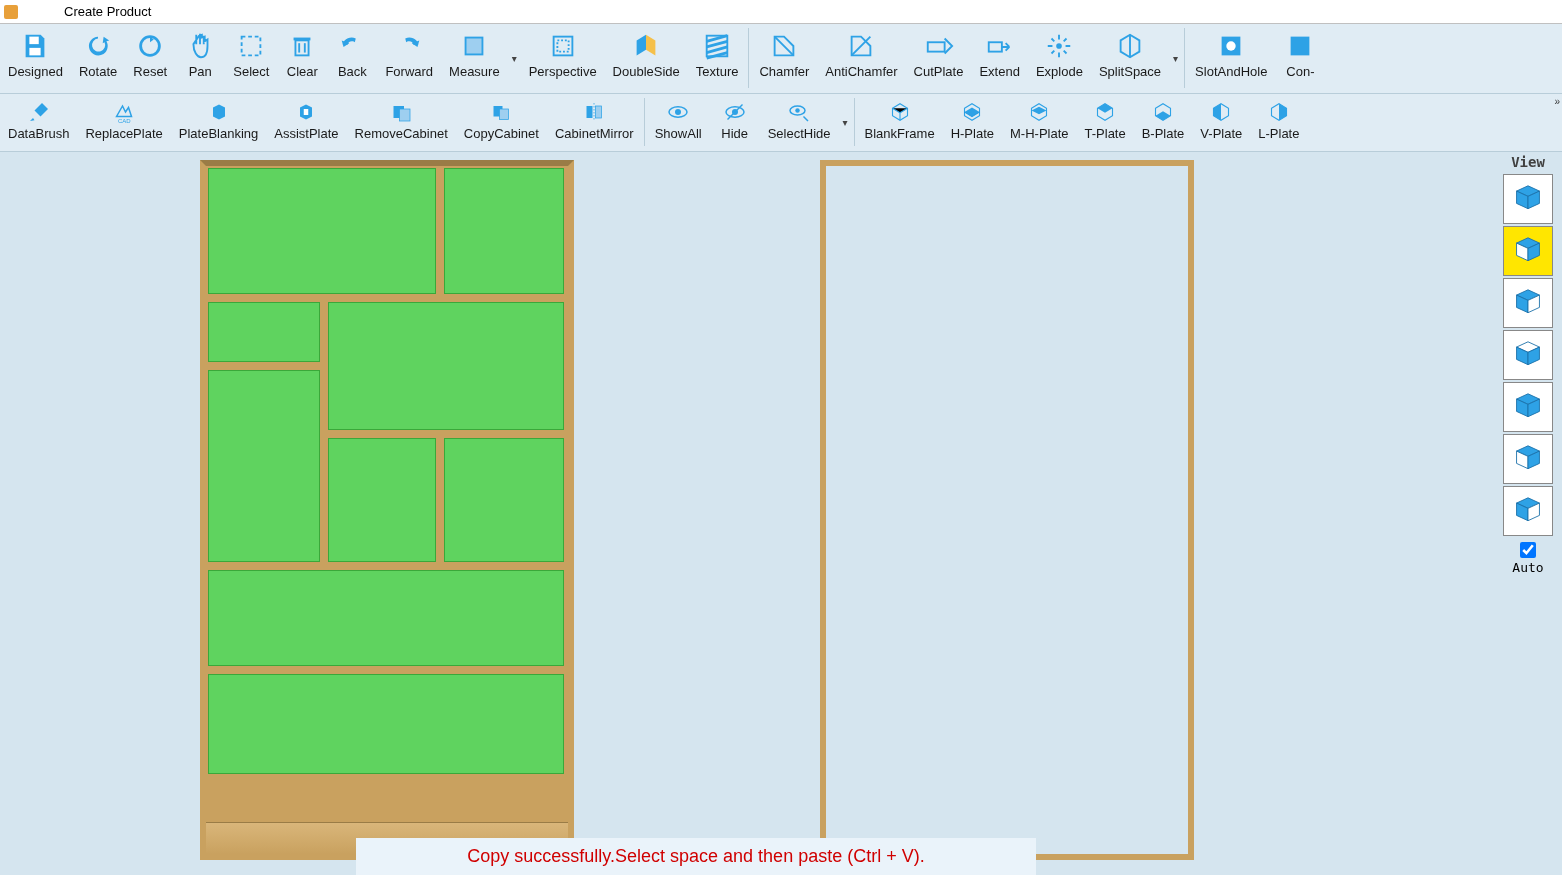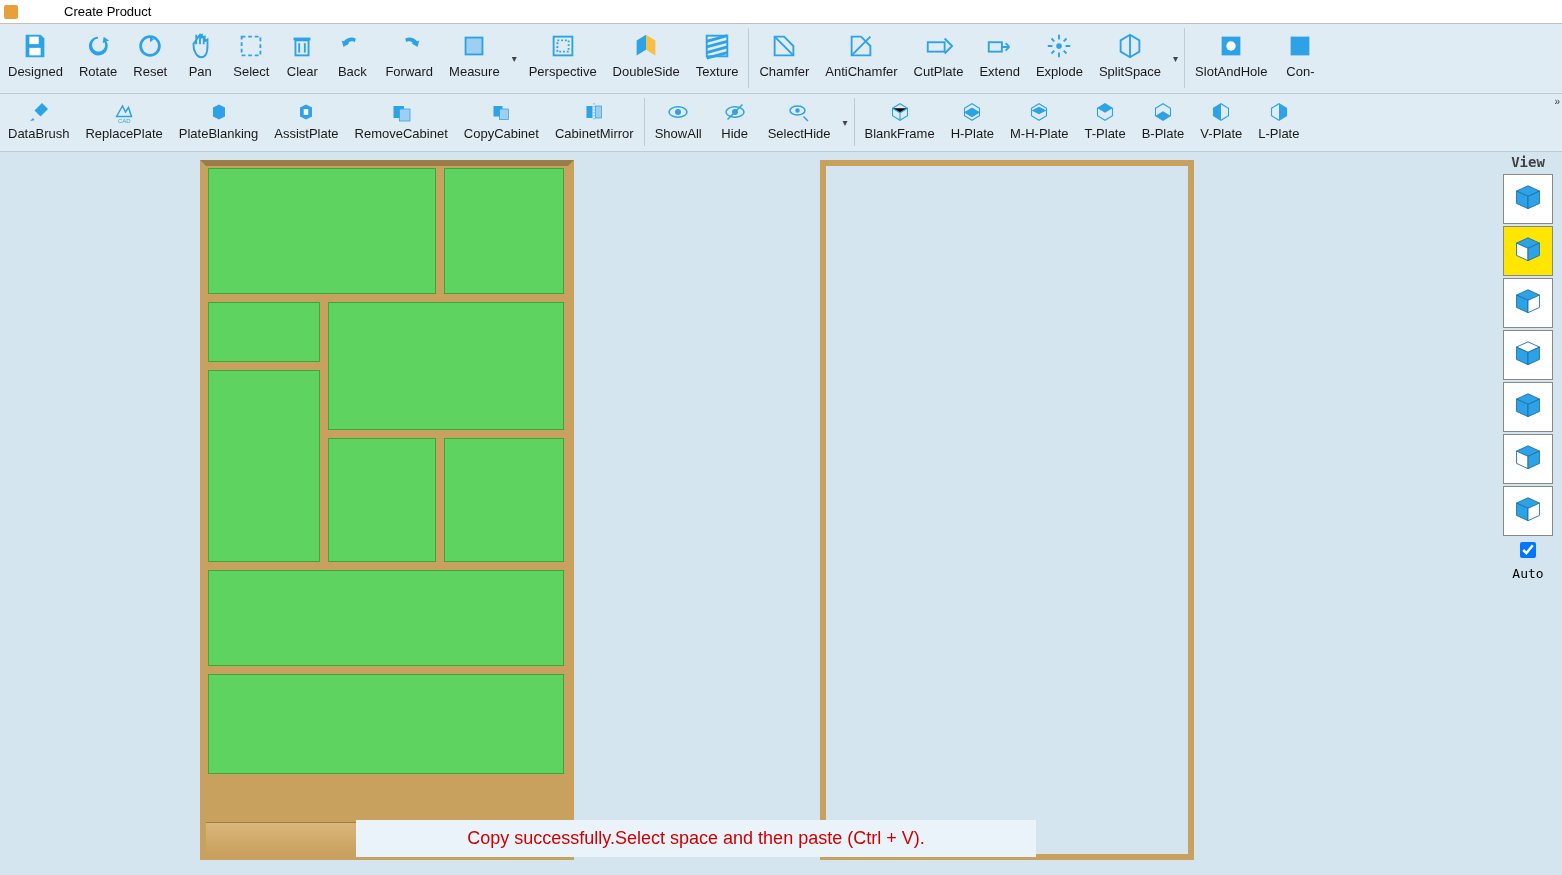--- a/index.html
+++ b/index.html
@@ -162,27 +162,27 @@
 .auto-check {
   margin-top: 4px;
   display: flex;
   flex-direction: column;
   align-items: center;
 }
 .auto-check input { width: 16px; height: 16px; }
 .auto-check .albl {
   font-family: "Consolas", monospace;
   font-size: 13px;
-  margin-top: 8px;
+  margin-top: 2px;
 }
 
 .status-msg {
   position: absolute;
   left: 356px;
-  bottom: 18px;
+  bottom: 0;
   width: 680px;
   background: #eaf3fa;
   color: #d00000;
   font-size: 18px;
   padding: 8px 16px;
   text-align: center;
 }
 
 svg { display: block; }
 </style>

